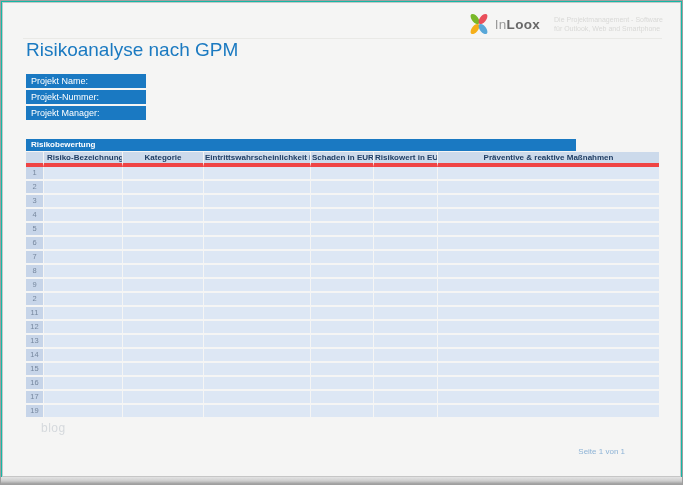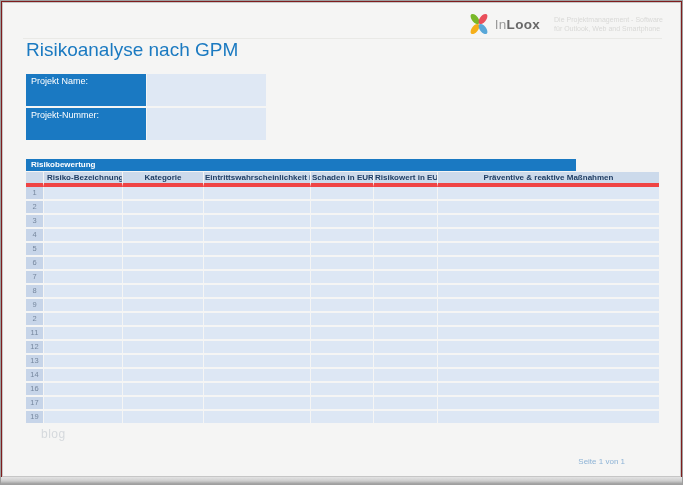--- a/index.html
+++ b/index.html
@@ -1,39 +1,39 @@
 <!DOCTYPE html>
 <html><head>
 <meta charset="utf-8">
 <style>
   * { margin:0; padding:0; box-sizing:border-box; }
   html,body { font-family:"Liberation Sans", sans-serif; background:#c7c7c7; }
   .viewport {
     position:relative; width:683px; height:485px;
-    background:#7f1d1d; border:1px solid #9f9f9f; overflow:hidden;
+    background:#14b8a6; border:1px solid #9f9f9f; overflow:hidden;
   }
   .page {
     position:relative; margin:1px 1px 0 1px; width:679px; height:475px;
     background:#f5f5f4; border:1px solid #c6c6c6;
   }
   .bottom-strip {
     position:absolute; left:0; bottom:0; width:683px; height:7px;
     background:linear-gradient(180deg,#e3e3e3 0%,#cecece 55%,#9d9d9d 100%);
   }
   
   .header-rule { position:absolute; top:35px; left:20px; right:18px; height:1px; background:#e9e9e6; }
   .logo { position:absolute; top:9px; right:17px; display:flex; align-items:center; }
   .logo-icon { width:22px; height:24px; margin-right:5px; }
   .brand { font-size:13.5px; color:#9a9a9a; letter-spacing:.3px; white-space:nowrap; }
   .brand b { color:#686868; }
   .tagline { margin-left:14px; font-size:7px; line-height:9px; color:#d9d9d7; white-space:nowrap; }
   .page-title { margin:36px 0 0 23px; font-size:19px; line-height:22px; font-weight:400; color:#1b7ac1; }
   
   .fields { margin:13px 0 0 23px; width:240px; }
-  .field-row { display:flex; height:32px; margin-bottom:2px; }
+  .field-row { display:flex; height:14px; margin-bottom:2px;flex-direction:column; }
   .field-label {
     width:120px; background:#1a79c2; color:#ffffff; font-size:9px;
     line-height:14px; padding-left:5px; margin-right:1px;
   }
   .field-value { flex:1; background:#dfe8f4; }
   
   .table-wrap { margin:19px 0 0 23px; width:550px; }
   .section-bar {
     height:12px; line-height:12px; background:#1a79c2; color:#ffffff;
     font-size:8px; font-weight:bold; padding-left:5px; margin-bottom:1px;
@@ -48,21 +48,21 @@
   table.risk th:last-child, table.risk td:last-child { border-right:none;text-align:center; }
   table.risk td {
     background:#dde7f4; height:12px; font-size:8px;
     border-right:1px solid #f5f5f4; border-bottom:2px solid #f5f5f4;
   }
   table.risk td.num {
     background:#c7d5e9; color:#76879e; font-size:7.5px; text-align:center; line-height:12px;
   }
   
   .watermark { margin:2px 0 16px 38px; font-size:12px; letter-spacing:.5px; color:#d5d9dd; }
-  .page-indicator { position:absolute; right:55px; bottom:10px; font-size:8px; color:#8db3d6; }
+  .page-indicator { position:absolute; right:55px; bottom:20px; font-size:8px; color:#8db3d6; }
 </style>
 </head>
 <body>
 
 <div class="viewport">
   <div class="page">
 
     <div class="header-rule"></div>
 
     <div class="logo">
@@ -81,20 +81,24 @@
 
     <h1 class="page-title">Risikoanalyse nach GPM</h1>
 
     <div class="fields">
       <div class="field-row">
         <div class="field-label">Projekt Name:</div>
         <div class="field-value"></div>
       </div>
       <div class="field-row">
         <div class="field-label">Projekt-Nummer:</div>
+        <div class="field-value"></div>
+      </div>
+      <div class="field-row">
+        <div class="field-label">Projekt Manager:</div>
         <div class="field-value"></div>
       </div>
     </div>
 
     <div class="table-wrap">
       <div class="section-bar">Risikobewertung</div>
       <table class="risk">
         <colgroup>
           <col style="width:18px">
             <col style="width:79px">
@@ -249,20 +253,29 @@
   <tr>
     <td class="num">14</td>
     <td></td>
     <td></td>
     <td></td>
     <td></td>
     <td></td>
     <td></td>
   </tr>
 
+  <tr>
+    <td class="num">15</td>
+    <td></td>
+    <td></td>
+    <td></td>
+    <td></td>
+    <td></td>
+    <td></td>
+  </tr>
 
   <tr>
     <td class="num">16</td>
     <td></td>
     <td></td>
     <td></td>
     <td></td>
     <td></td>
     <td></td>
   </tr>

